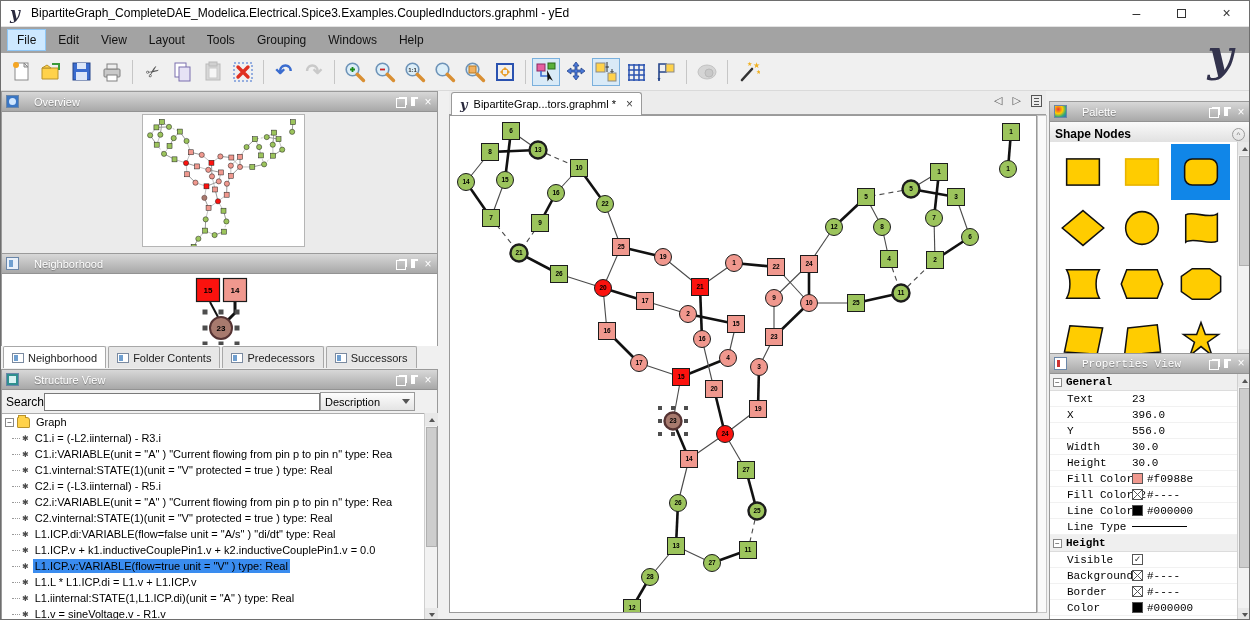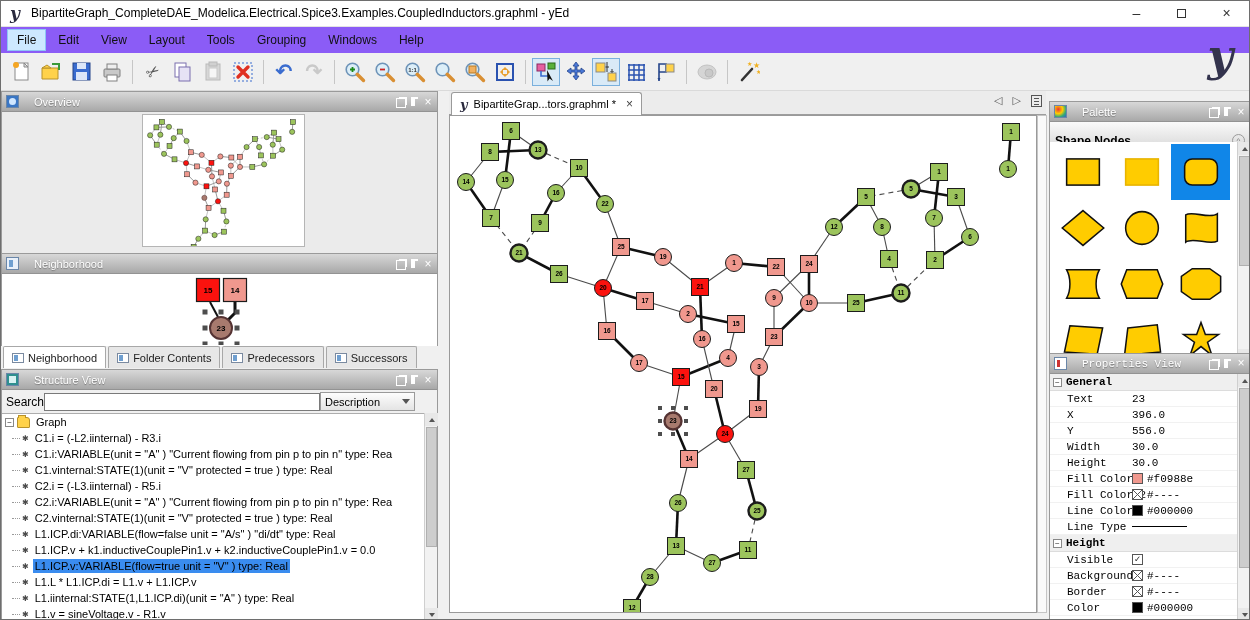--- a/index.html
+++ b/index.html
@@ -8,21 +8,21 @@
 
   
   .titlebar { position:absolute; left:0; top:0; width:100%; height:26px; background:#fff; border-bottom:1px solid #e3e3e3; }
   .app-icon { position:absolute; left:9px; top:2px; font-family:"DejaVu Serif", serif; font-style:italic; font-weight:bold; font-size:17px; color:#2a2a3e; }
   .wtitle { position:absolute; left:30px; top:0; line-height:25px; font-size:12px; color:#000; white-space:nowrap; }
   .wbtns { position:absolute; right:0; top:0; height:26px; display:flex; }
   .wbtn { width:45px; height:26px; text-align:center; line-height:24px; font-size:14px; color:#333; }
   .wbtn .sq { display:inline-block; width:9px; height:9px; border:1px solid #333; margin-top:8px; }
 
   
-  .menubar { position:absolute; left:0; top:26px; width:100%; height:26px; background:#8b5cf6; display:flex; align-items:center; padding-left:6px; }
+  .menubar { position:absolute; left:0; top:26px; width:100%; height:26px; background:#a3a3a3; display:flex; align-items:center; padding-left:6px; }
   .menu-item { padding:3px 9px; font-size:12px; color:#111; margin-right:2px; border:1px solid transparent; }
   .menu-item.active { background:#cde8ff; border:1px solid #8ec6f5; }
 
   
   .toolbar { position:absolute; left:0; top:52px; width:100%; height:38px; background:#f0f0f0; border-bottom:1px solid #dadada; display:flex; align-items:center; padding-left:6px; }
   .tbtn { width:28px; height:28px; display:flex; align-items:center; justify-content:center; border:1px solid transparent; margin:0 1px; }
   .tbtn svg { width:24px; height:24px; }
   .tbtn.pressed { background:#d9eaf7; border:1px solid #7ab0dd; }
   .tbtn.disabled { opacity:.45; filter:grayscale(1); }
   .tsep { width:1px; height:24px; background:#c6c6c6; margin:0 5px; }
@@ -82,21 +82,21 @@
   .doc-tab .ticon { font-family:"DejaVu Serif", serif; font-style:italic; font-weight:bold; font-size:13px; color:#2a2a3e; }
   .doc-tab .tname { font-size:11px; font-weight:normal; color:#000; }
   .doc-tab .tclose { font-size:12px; color:#444; margin-left:4px; }
   .tab-nav { position:absolute; right:4px; top:3px; display:flex; gap:10px; align-items:center; color:#555; font-size:11px; }
   .list-icon { width:11px; height:12px; border:1px solid #555; position:relative; }
   .list-icon::before { content:""; position:absolute; left:2px; top:2px; right:2px; height:1px; background:#555; box-shadow:0 3px 0 #555, 0 6px 0 #555; }
   .canvas { position:absolute; left:448px; top:114px; width:588px; height:498px; background:#fff; border:1px solid #9a9a9a; }
   .canvas-scroll { position:absolute; left:1036px; top:114px; width:10px; height:498px; background:#fafafa; border:1px solid #c5c5c5; }
 
   
-  .pal-header { height:20px; background:linear-gradient(#fafafa,#dcdcdc); border-bottom:1px solid #b5b5b5; display:flex; align-items:flex-start; padding:12px 5px; }
+  .pal-header { height:20px; background:linear-gradient(#fafafa,#dcdcdc); border-bottom:1px solid #b5b5b5; display:flex; align-items:center; padding:12px 5px; }
   .pal-header .ph-label { font-size:12px; font-weight:bold; color:#000; flex:1; }
   .collapse-circ { width:13px; height:13px; border-radius:50%; border:1px solid #9a9a9a; color:#777; font-size:8px; line-height:11px; text-align:center; }
   .pal-shapes { position:absolute; left:0; top:40px; right:13px; bottom:0; background:#fff; overflow:hidden; display:flex; flex-wrap:wrap; padding:2px 0 0 3px; }
   .pshape { width:59px; height:56px; display:flex; align-items:center; justify-content:center; }
   .pshape.selected { background:#1086e8; }
   .pal-scroll { position:absolute; top:40px; right:0; bottom:0; width:13px; background:#f2f2f2; border-left:1px solid #cfcfcf; }
 
   
   .props-body { position:absolute; left:0; top:20px; right:13px; bottom:0; background:#fff; overflow:hidden; font-size:11px; }
   .phead { height:17px; display:flex; align-items:center; background:#efefef; border-bottom:1px solid #dcdcdc; }

